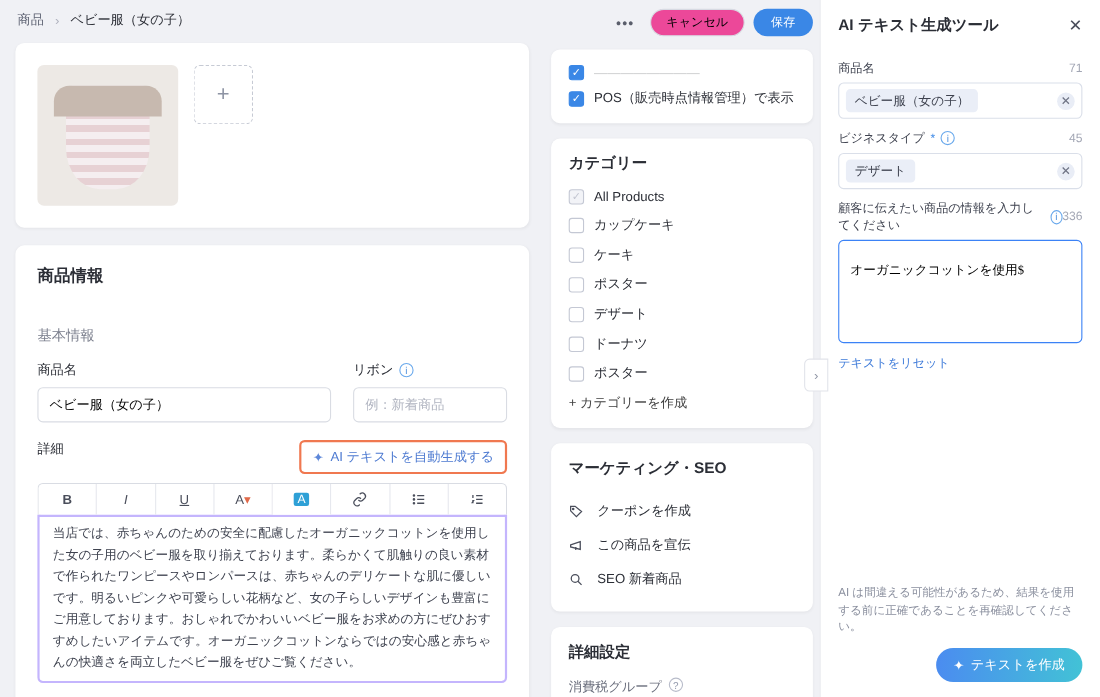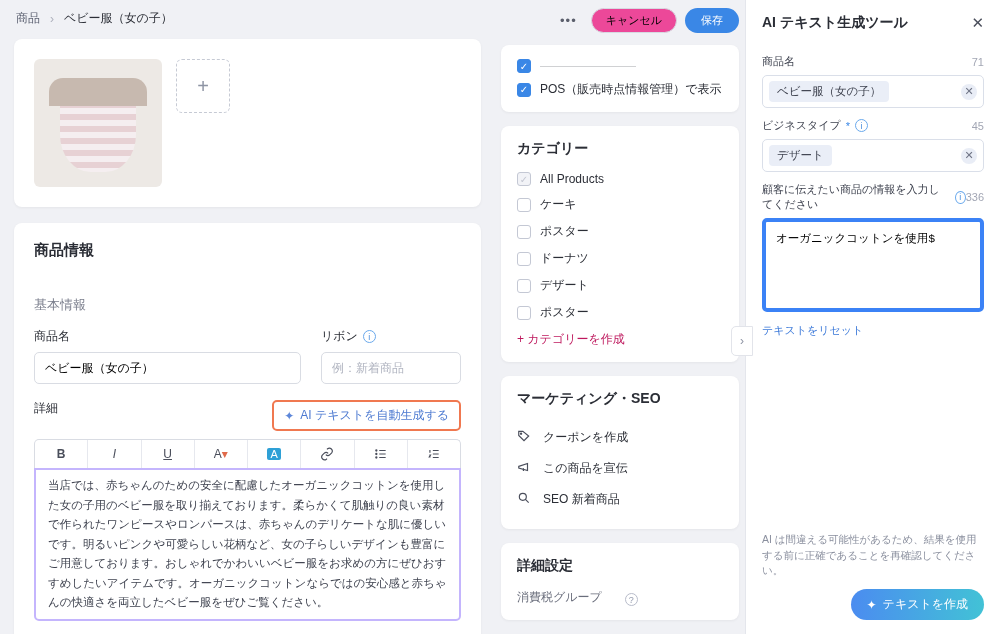--- a/index.html
+++ b/index.html
@@ -54,38 +54,38 @@
 .btn-pri { border: none; border-radius: 14px; padding: 5px 16px; background: #3a87e6; color: #fff; font-size: 11px; cursor: pointer; }
 
 .side-card { background: #fff; border-radius: 8px; box-shadow: 0 1px 3px rgba(0,0,0,.05); margin-bottom: 14px; padding: 14px 16px; }
 .check-row { display: flex; align-items: center; gap: 9px; font-size: 12px; margin-bottom: 8px; }
 .check-row:last-child { margin-bottom: 0; }
 .cbx { width: 14px; height: 14px; border: 1px solid #c4c8d4; border-radius: 3px; display: inline-flex; align-items: center; justify-content: center; font-size: 10px; }
 .cbx.on { background: #3a87e6; border-color: #3a87e6; color: #fff; }
 .cbx.disabled { background: #f2f3f7; color: #c3c6d1; }
 .side-title { font-size: 14px; font-weight: 600; margin-bottom: 14px; }
 .cat-list .check-row { margin-bottom: 10px; }
-.side-link { color: #be185d; font-size: 12px; cursor: pointer; margin-top: 6px; }
-.mk-row { display: flex; align-items: flex-start; gap: 10px; font-size: 12px; padding: 7px 0; cursor: pointer; }
+.side-link { color: #404040; font-size: 12px; cursor: pointer; margin-top: 6px; }
+.mk-row { display: flex; align-items: center; gap: 10px; font-size: 12px; padding: 7px 0; cursor: pointer; }
 .mk-ic { width: 16px; color: #4a4e5b; display: inline-flex; }
 .expand-handle { position: absolute; right: 247px; top: 326px; width: 22px; height: 30px; background: #fff; border: 1px solid #e2e4ea; border-radius: 5px 0 0 5px; display: flex; align-items: center; justify-content: center; color: #8e94a4; font-size: 12px; cursor: pointer; z-index: 5; }
 
 
 .ai-head { display: flex; align-items: center; justify-content: space-between; padding: 14px 16px 12px; }
 .ai-title { font-size: 14px; font-weight: 600; }
 .ai-close { cursor: pointer; font-size: 15px; color: #4a4e5b; }
 .ai-body { padding: 0 16px; flex: 1; overflow: auto; }
 .ai-field-top { display: flex; justify-content: space-between; align-items: center; font-size: 11px; margin-bottom: 6px; margin-top: 10px; }
 .ai-field-label { color: #3e424f; display: flex; gap: 5px; align-items: center; }
 .req { color: #3a87e6; }
 .ai-counter { color: #a2a6b4; }
 .ai-chip-input { display: flex; align-items: center; border: 1px solid #dadfe9; border-radius: 5px; padding: 5px 6px; gap: 6px; }
 .chip { background: #eaeef7; color: #3e424f; padding: 3px 8px; border-radius: 4px; font-size: 11.5px; }
 .chip-x { width: 16px; height: 16px; border-radius: 50%; background: #e9edf6; color: #6f7485; display: inline-flex; align-items: center; justify-content: center; font-size: 11px; cursor: pointer; margin-left: auto; }
-.ai-textarea { width: 100%; border: 4px solid #3b82f6; border-radius: 5px; padding: 9px 10px; font-size: 11.5px; height: 94px; resize: none; font-family: Liberation Mono, monospace; }
+.ai-textarea { width: 100%; border: 1px solid #3b82f6; border-radius: 5px; padding: 19px 10px; font-size: 11.5px; height: 94px; resize: none; font-family: Liberation Serif, serif; }
 .ai-reset { color: #3d7ad9; font-size: 11px; cursor: pointer; margin-top: 8px; display: inline-block; }
 
 .ai-foot { padding: 12px 16px 14px; }
 .ai-note { font-size: 10.5px; color: #8a8f9e; line-height: 1.5; margin-bottom: 10px; margin-top: 44px; }
 .ai-create { float: right; display: inline-flex; align-items: center; gap: 6px; background: linear-gradient(90deg,#4b8cf0,#42c2d6); color: #fff; border: none; border-radius: 16px; padding: 7px 16px; font-size: 12px; cursor: pointer; }
 
 svg { width: 14px; height: 14px; }
 </style>
 </head>
 <body>
@@ -200,33 +200,37 @@
 
     <div class="side-card">
       <div class="side-title">カテゴリー</div>
       <div class="cat-list" id="cat-list">
           <div class="check-row">
             <span class="cbx disabled">✓</span>
             <span>All Products</span>
           </div>
           <div class="check-row">
             <span class="cbx"></span>
+            <span>カップケーキ</span>
+          </div>
+          <div class="check-row">
+            <span class="cbx"></span>
             <span>ケーキ</span>
           </div>
           <div class="check-row">
             <span class="cbx"></span>
             <span>ポスター</span>
           </div>
           <div class="check-row">
             <span class="cbx"></span>
+            <span>デザート</span>
+          </div>
+          <div class="check-row">
+            <span class="cbx"></span>
             <span>ドーナツ</span>
-          </div>
-          <div class="check-row">
-            <span class="cbx"></span>
-            <span>デザート</span>
           </div>
           <div class="check-row">
             <span class="cbx"></span>
             <span>ポスター</span>
           </div>
         </div>
       <div class="side-link">+ カテゴリーを作成</div>
     </div>
 
     <div class="side-card">
@@ -255,21 +259,21 @@
               <circle cx="10" cy="10" r="6"></circle>
               <line x1="20" y1="20" x2="14" y2="14"></line>
             </svg>
           </span>
         <span>SEO 新着商品</span>
       </div>
     </div>
 
     <div class="side-card">
       <div class="side-title">詳細設定</div>
-      <div style="display:flex;align-items:flex-end;gap:23px;font-size:12px;color:#6a6e7c">
+      <div style="display:flex;align-items:flex-start;gap:6px;font-size:12px;color:#6a6e7c">
         <span>消費税グループ</span>
         <span class="info-ic">?</span>
       </div>
     </div>
   </div>
 
   <div class="expand-handle">›</div>
 
   <div class="col-ai">
     <div class="ai-head">

